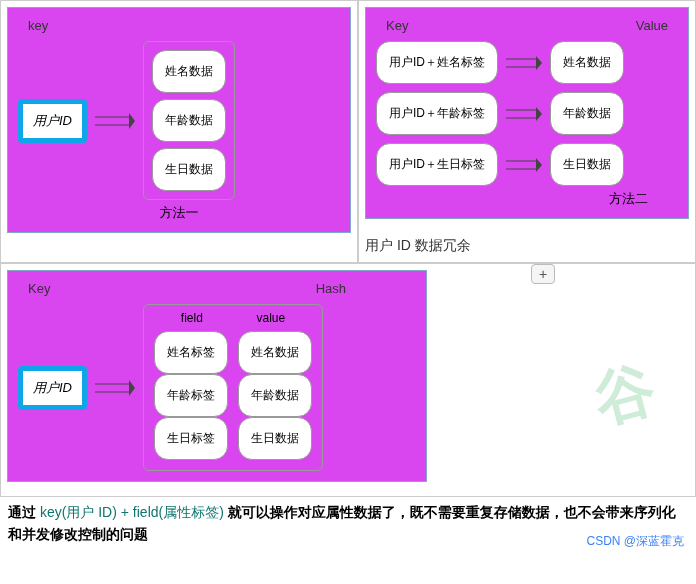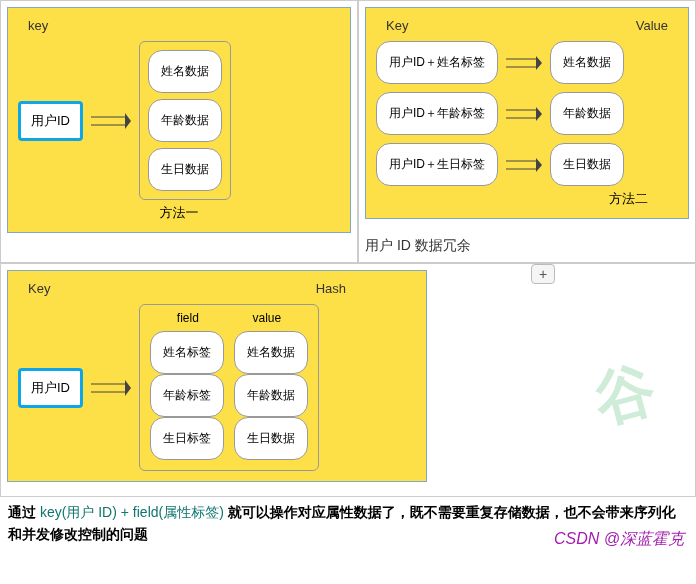--- a/index.html
+++ b/index.html
@@ -2,41 +2,41 @@
 <html><head>
 <meta charset="utf-8">
 <style>
 * { margin: 0; padding: 0; box-sizing: border-box; }
 body { font-family: "Microsoft YaHei", SimSun, sans-serif; font-size: 13px; background: #fff; width: 696px; position: relative; }
 .row { display: flex; }
 .cell { border: 1px solid #ccc; padding: 6px; }
 .cell-tl { width: 358px; }
 .cell-tr { width: 338px; }
 .cell-bottom { width: 696px; }
-.diagram-box { border: 1px solid #7fa8c9; padding: 10px; position: relative; background: #fde047; margin-bottom: 8px; }
+.diagram-box { border: 1px solid #7fa8c9; padding: 10px; position: relative; background: #d946ef; margin-bottom: 8px; }
 .diagram-header { display: flex; justify-content: space-between; margin-bottom: 8px; font-size: 13px; color: #333; padding: 0 10px; }
 .diagram-body { display: flex; align-items: center; gap: 8px; }
-.key-box { border: 3px solid #0ea5e9; border-radius: 4px; padding: 8px 10px; font-size: 13px; background: #fff; white-space: nowrap; }
+.key-box { border: 5px solid #0ea5e9; border-radius: 4px; padding: 8px 10px; font-size: 13px; background: #fff; white-space: nowrap; font-style: italic; }
 .pill { border: 1px solid #999; border-radius: 14px; padding: 12px 12px; font-size: 12px; background: #fff; text-align: center; white-space: nowrap; }
 .value-container { border: 1px solid #999; border-radius: 6px; padding: 8px; display: flex; flex-direction: column; gap: 6px; align-items: center; }
 .value-grid { border: 1px solid #999; border-radius: 6px; padding: 6px 10px 10px 10px; }
 .grid-headers { display: flex; justify-content: space-around; font-size: 12px; margin-bottom: 6px; }
 .grid-rows { display: flex; flex-direction: column; }
 .grid-row { display: flex; gap: 10px; }
 .arrow { display: inline-block; }
 .arrow svg { display: block; }
 .method-label { text-align: center; font-size: 13px; margin-top: 4px; }
 .caption { font-size: 14px; color: #333; line-height: 1.5; margin-top: 16px; }
 .kv-rows { display: flex; flex-direction: column; gap: 8px; }
 .kv-row { display: flex; align-items: center; gap: 8px; }
 .summary { font-size: 14px; line-height: 1.6; padding: 4px 8px 10px 8px; color: #000; }
 .summary .red { color: #0f766e; font-weight: normal; }
 .summary .bold { font-weight: bold; }
 .plus-btn { position: absolute; top: 0; right: 140px; border: 1px solid #bbb; border-radius: 4px; width: 24px; height: 20px; text-align: center; line-height: 18px; background: #f5f5f5; font-size: 14px; color: #555; }
-.watermark-text { position: absolute; bottom: 6px; right: 12px; color: #a21caf; font-size: 16px; font-style: italic; }
+.watermark-text { position: absolute; bottom: 6px; right: 12px; color: #3b82f6; font-size: 12px; }
 .watermark-green { position: absolute; right: 40px; bottom: 60px; color: rgba(60,180,100,0.25); font-size: 60px; font-weight: bold; transform: rotate(-15deg); pointer-events: none; }
 .bottom-wrap { position: relative; }
 </style>
 </head>
 <body>
 
 <div class="row">
 
   <div class="cell cell-tl">
     <div class="diagram-box">

